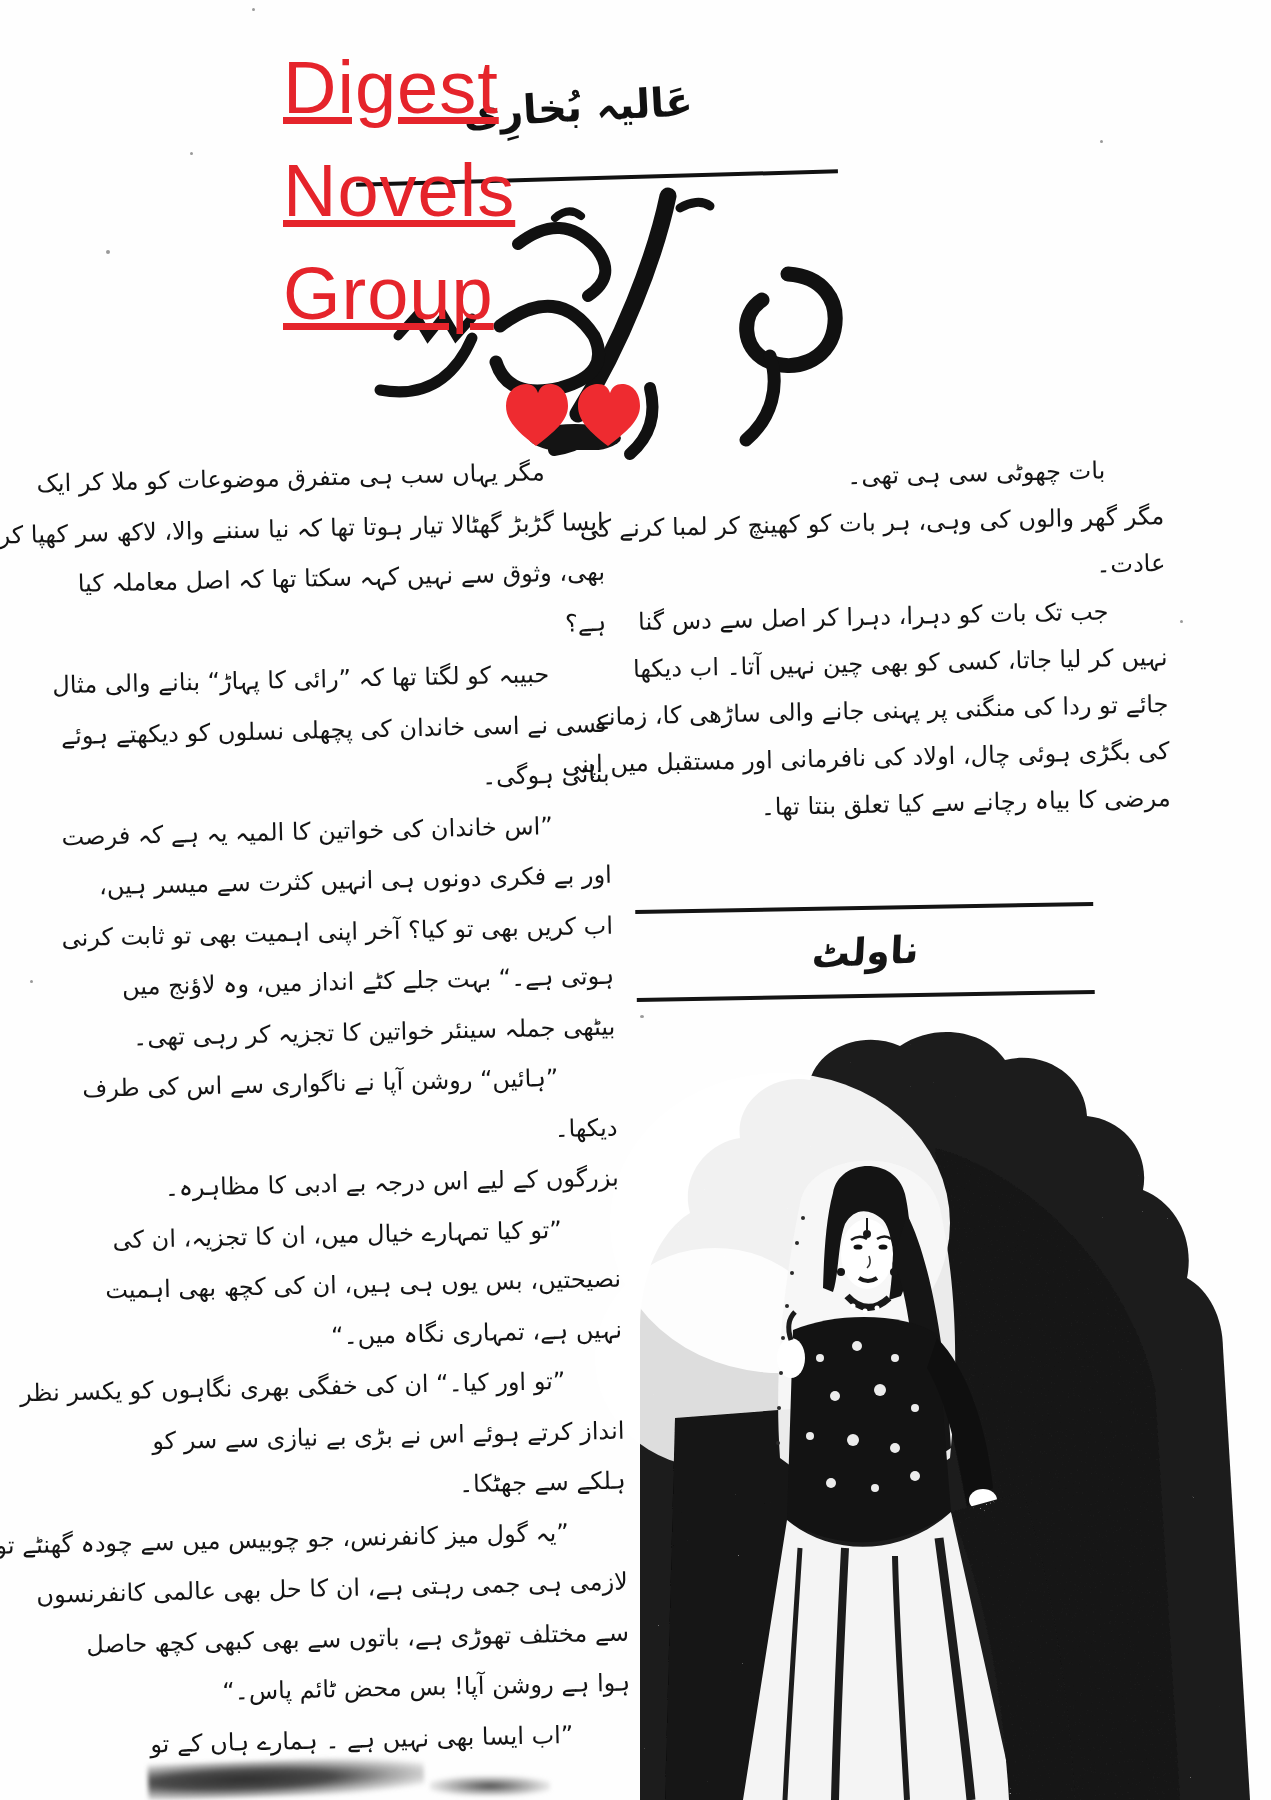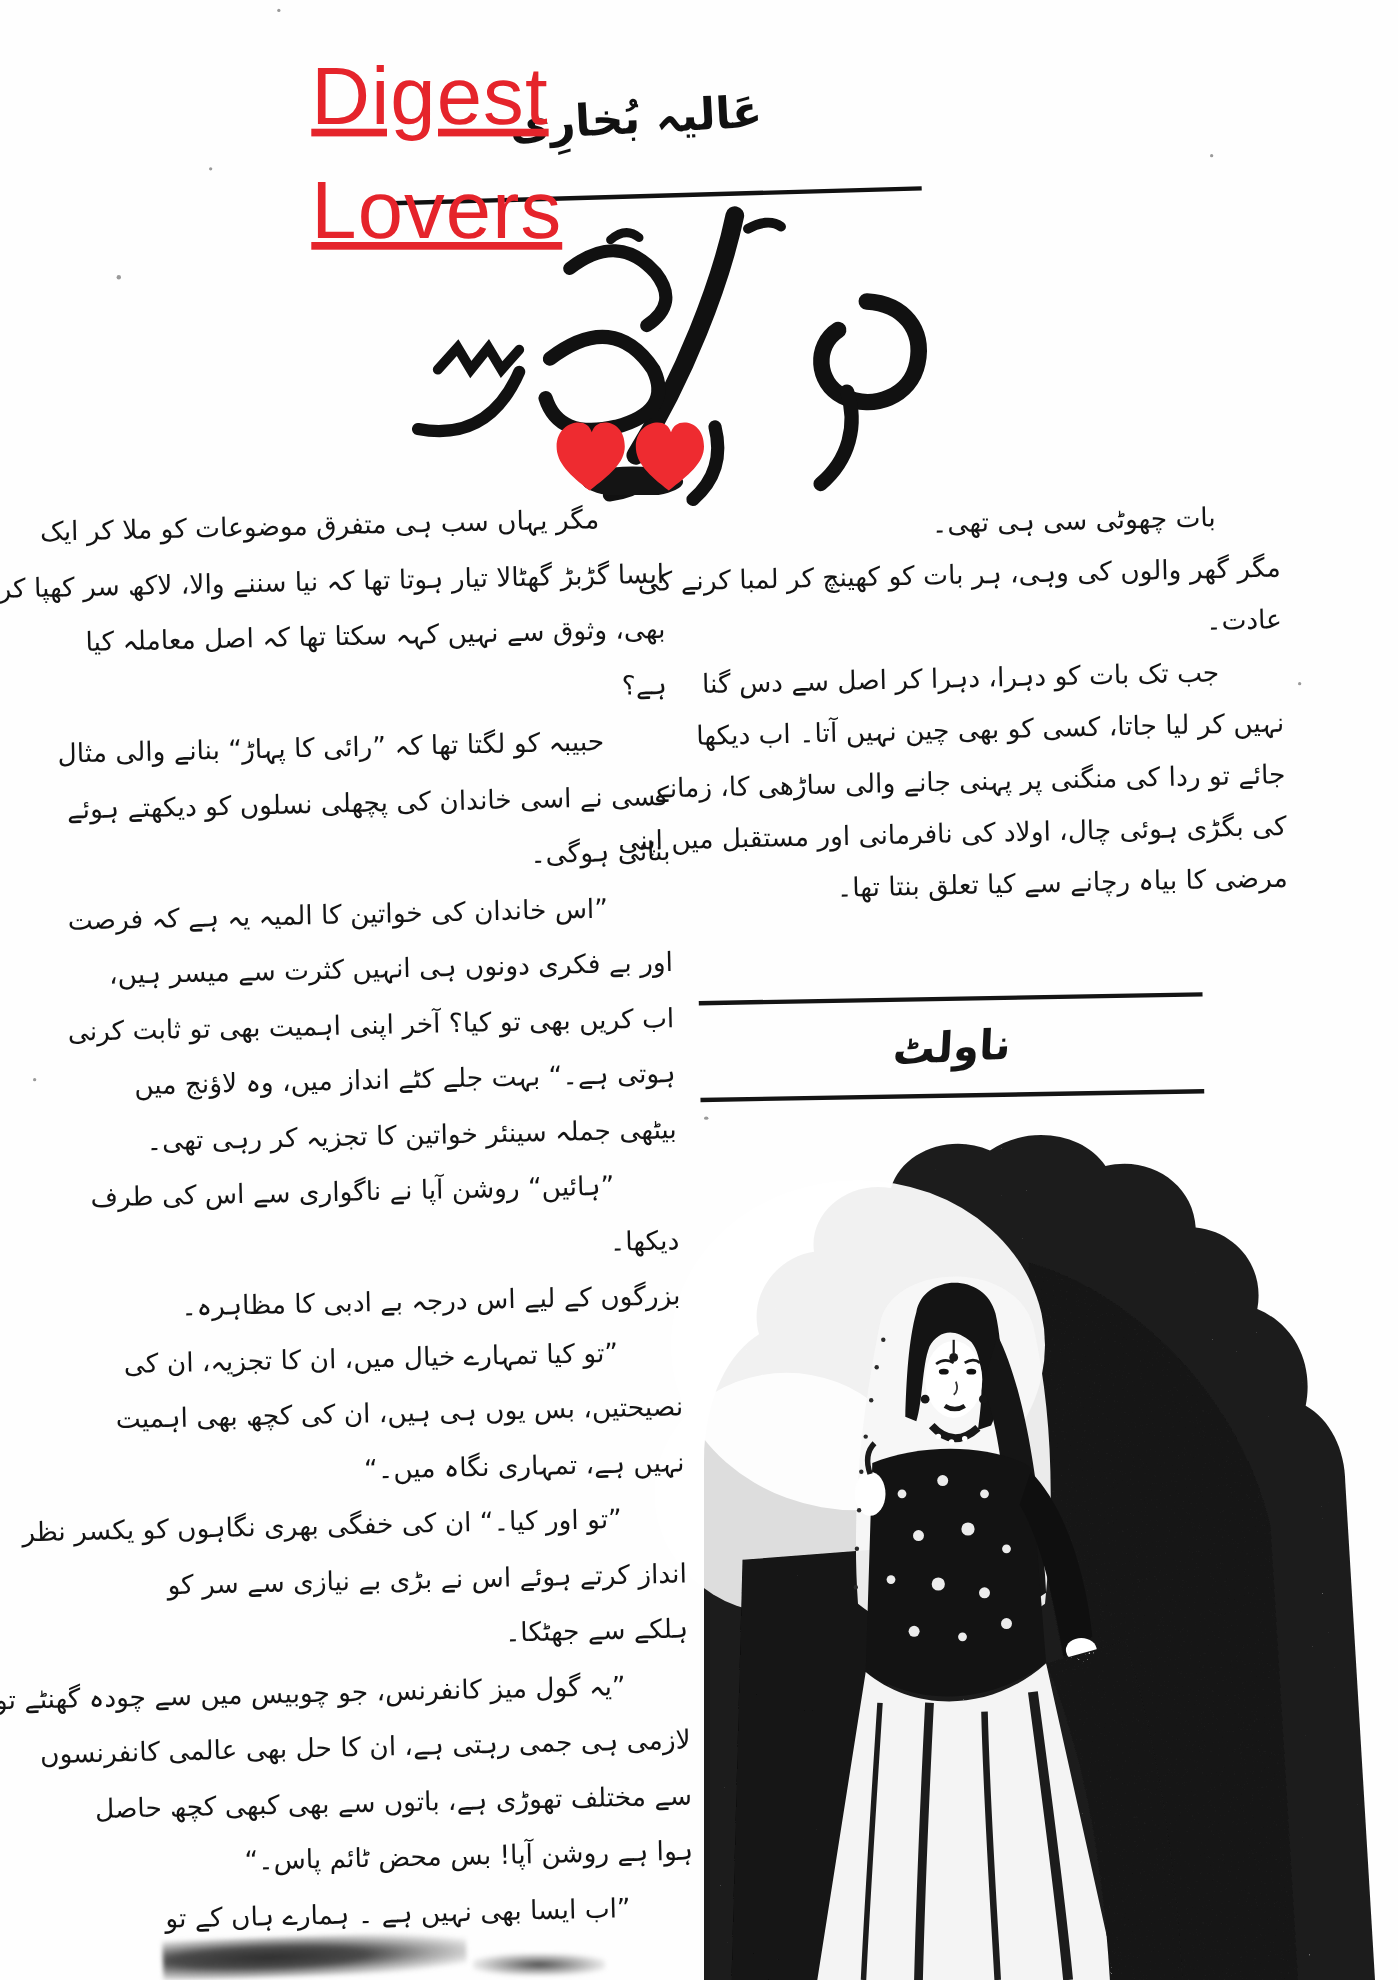--- a/index.html
+++ b/index.html
@@ -65,21 +65,22 @@
   }
   .speck{position:absolute;border-radius:50%;background:#9a9a9a;z-index:3;}
 </style>
 </head>
 <body>
 
 <div class="page">
 
   <div class="watermark">
     <div class="wm-line">Digest</div>
-    <div class="wm-line">Lovers</div>
+    <div class="wm-line">Novels</div>
+    <div class="wm-line">Group</div>
   </div>
 
   <svg class="hearts" width="140" height="74" viewBox="0 0 140 74">
     <ellipse cx="70" cy="62" rx="46" ry="14" fill="#141414"></ellipse>
     <path fill="#ee2b30" d="M31 70 C 13 56 1 45 1 30 C 1 15 12 8 21 8 C 27 8 31 11 33 17 C 35 11 39 8 45 8 C 54 8 63 15 63 30 C 63 45 49 56 31 70 Z"></path>
     <path fill="#ee2b30" d="M103 70 C 85 56 73 45 73 30 C 73 15 84 8 93 8 C 99 8 103 11 105 17 C 107 11 111 8 117 8 C 126 8 135 15 135 30 C 135 45 121 56 103 70 Z"></path>
   </svg>
 
   <div class="author">عَالیہ بُخارِی</div>
 

